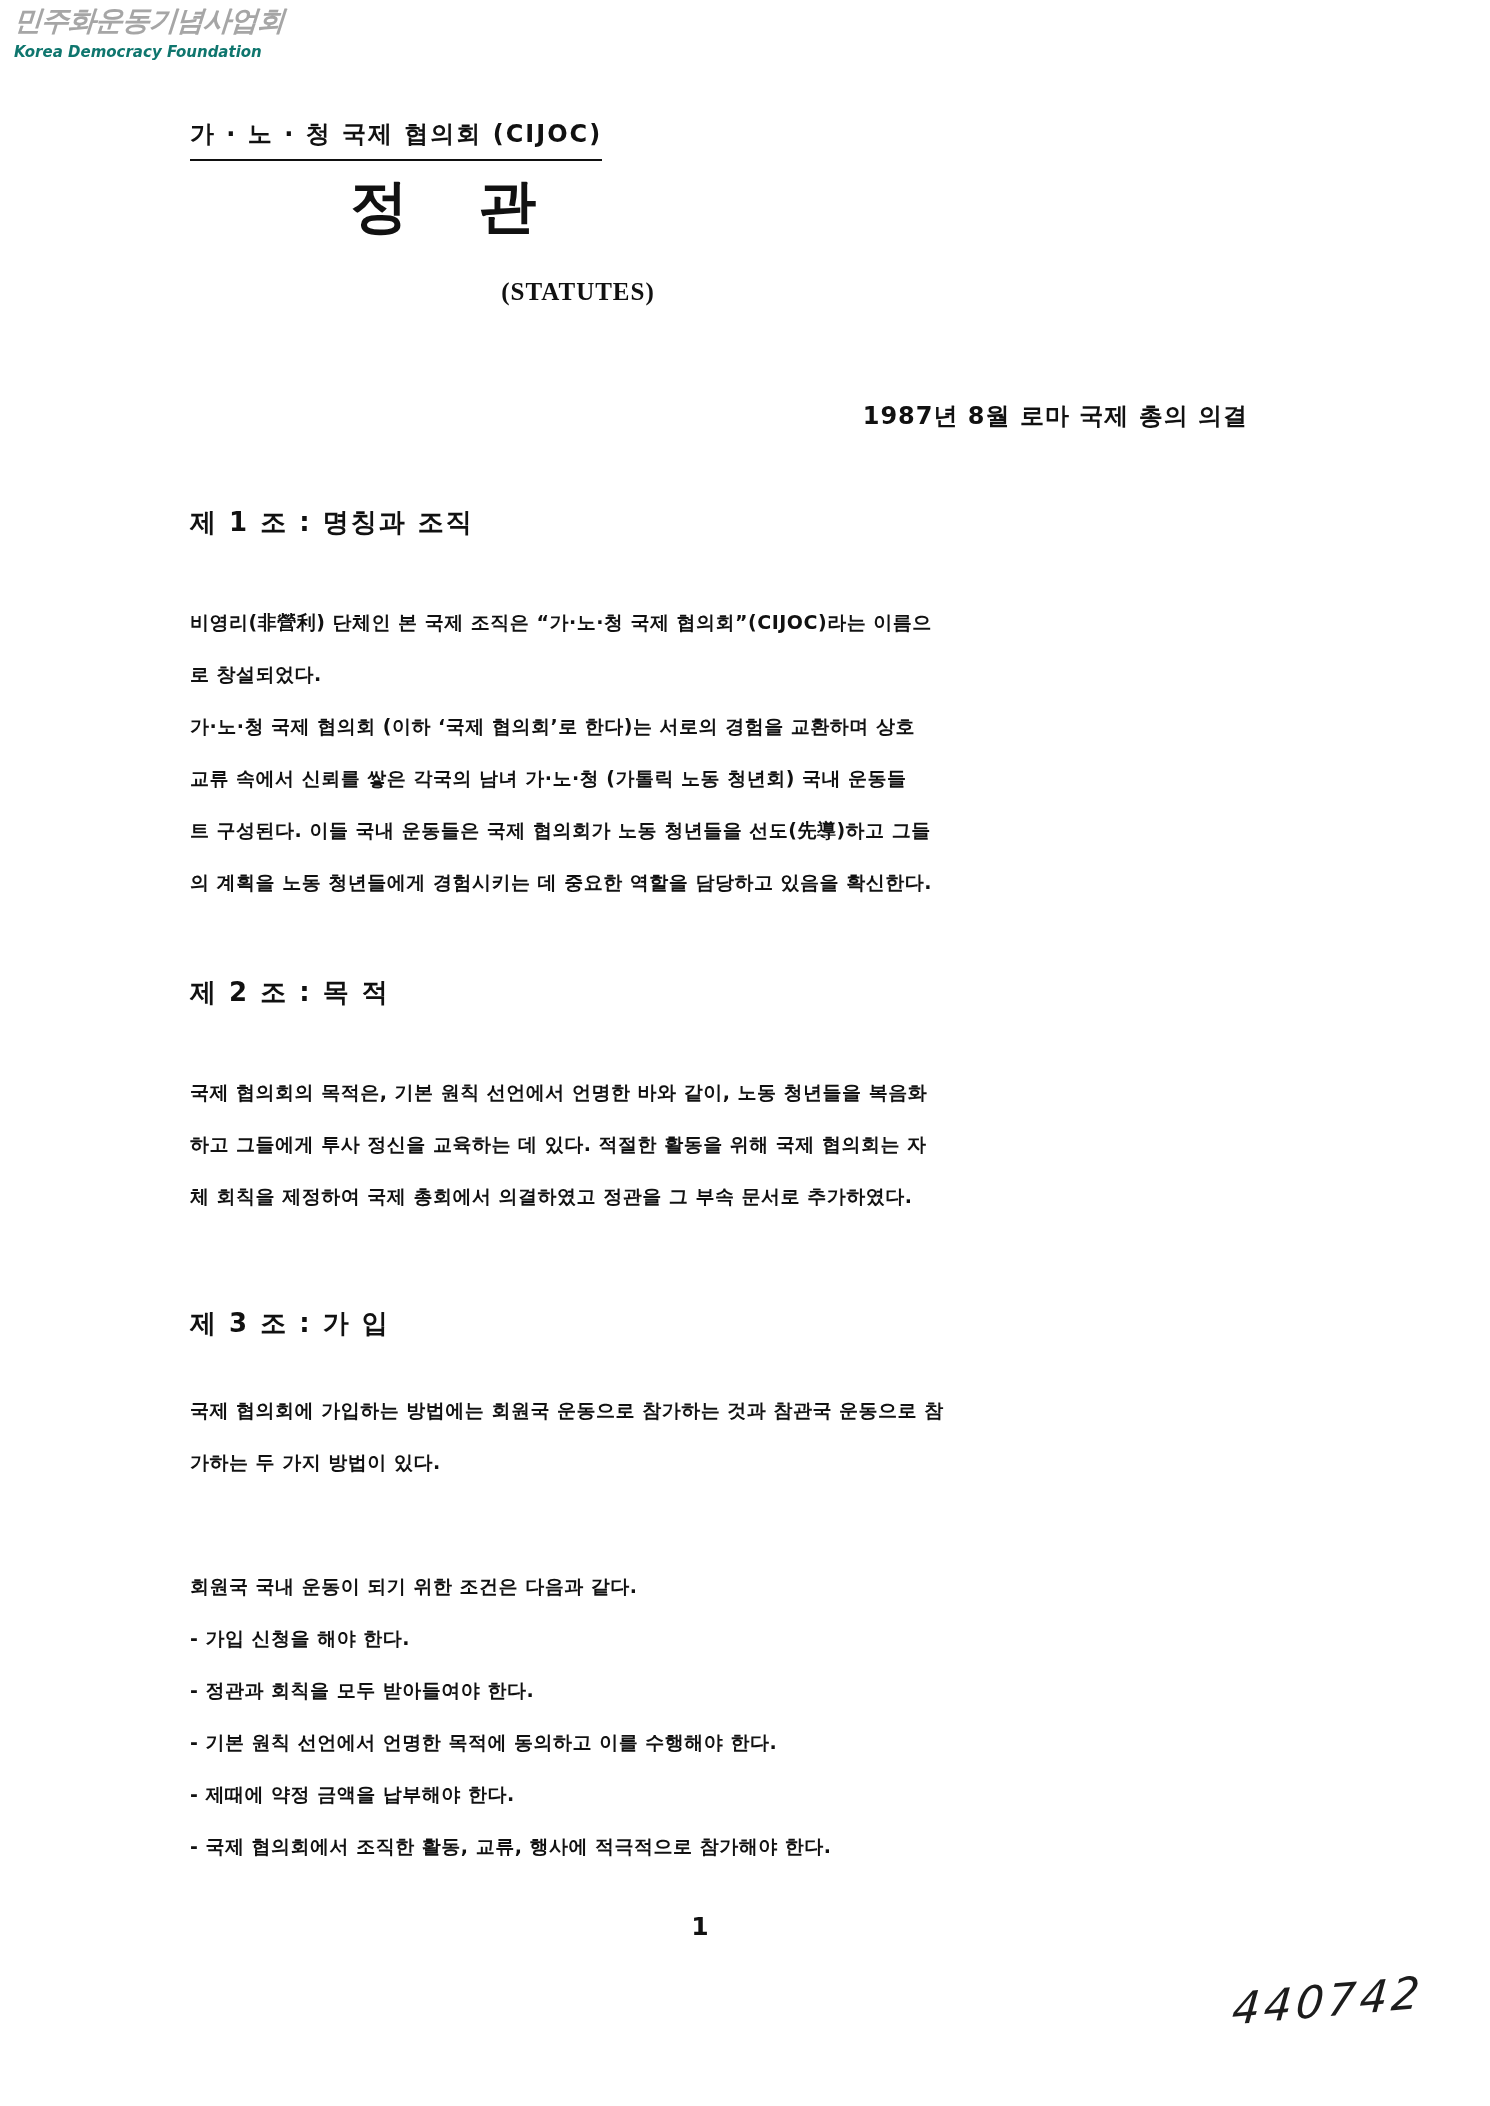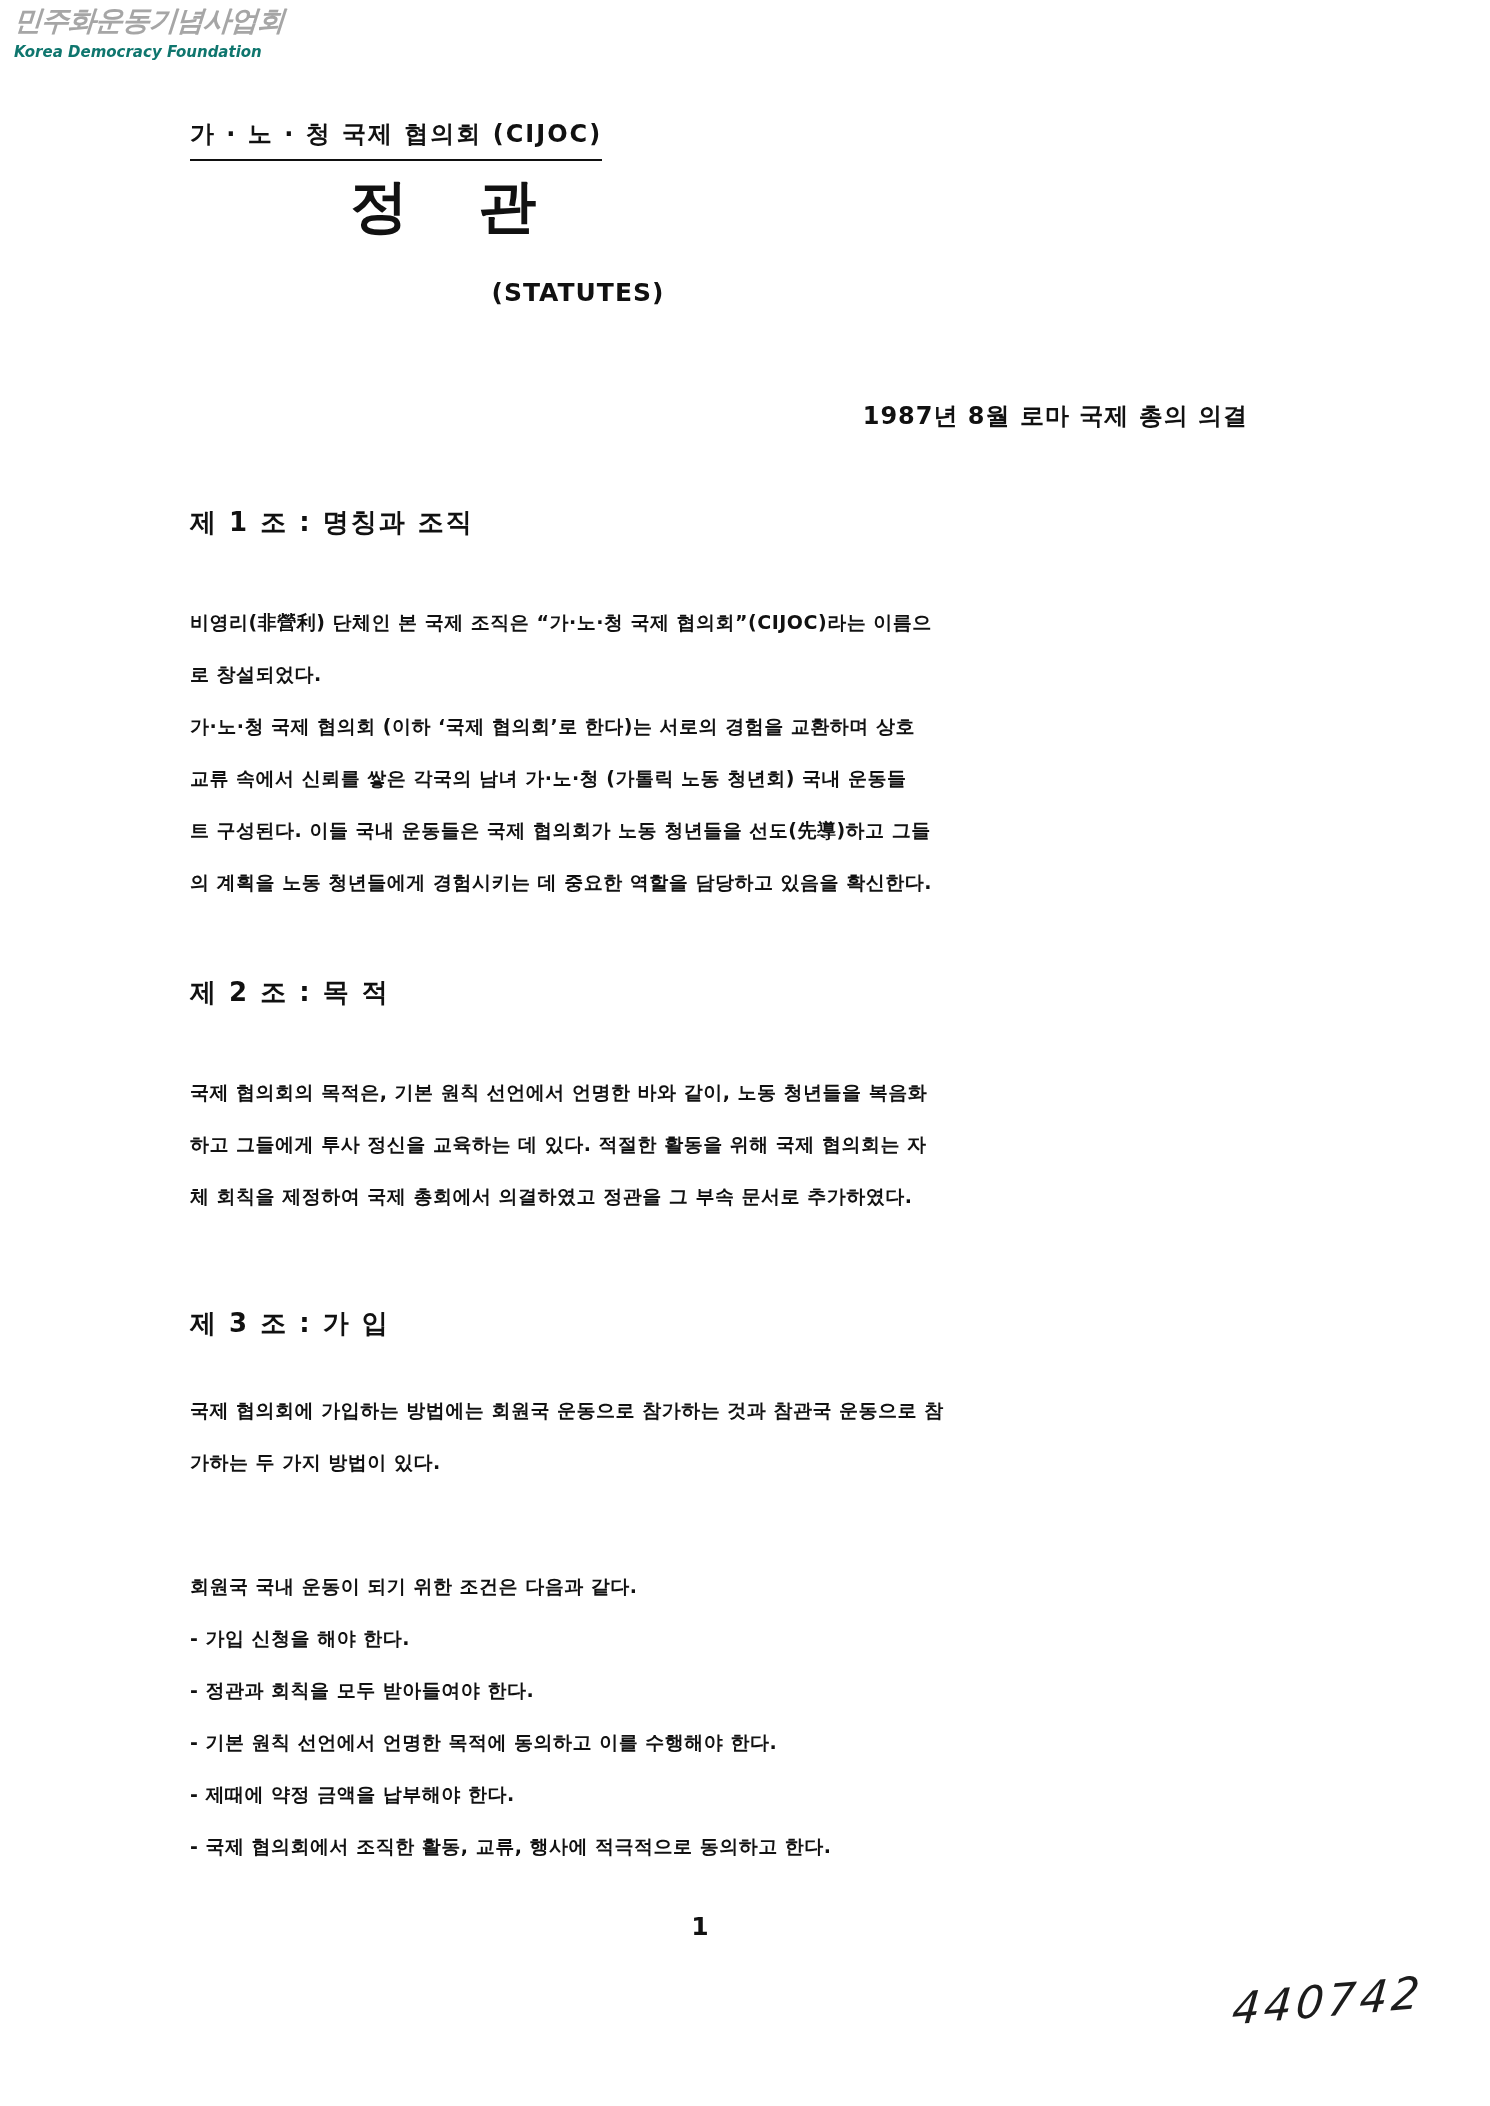--- a/index.html
+++ b/index.html
@@ -33,21 +33,21 @@
     white-space:nowrap;
   }
   .doc-title{
     position:absolute;left:350px;top:168px;width:480px;
     font-size:58px;font-weight:700;word-spacing:46px;letter-spacing:2px;
     white-space:nowrap;
   }
   .doc-subtitle{
     position:absolute;left:338px;top:278px;width:480px;
     text-align:center;
-    font-size:25px;font-weight:700;letter-spacing:1px;
+    font-size:25px;font-weight:700;letter-spacing:1px;font-family:Liberation Serif, serif;
   }
   .resolution{
     position:absolute;right:242px;top:400px;
     font-size:24px;font-weight:600;letter-spacing:1px;
     white-space:nowrap;
   }
 
   
   .sec-heading{
     position:absolute;left:190px;
@@ -120,19 +120,19 @@
     <div>국제 협의회에 가입하는 방법에는 회원국 운동으로 참가하는 것과 참관국 운동으로 참</div>
     <div>가하는 두 가지 방법이 있다.</div>
   </div>
 
   <div class="para" id="cond-intro">회원국 국내 운동이 되기 위한 조건은 다음과 같다.</div>
   <div class="para" id="cond-list">
     <div>- 가입 신청을 해야 한다.</div>
     <div>- 정관과 회칙을 모두 받아들여야 한다.</div>
     <div>- 기본 원칙 선언에서 언명한 목적에 동의하고 이를 수행해야 한다.</div>
     <div>- 제때에 약정 금액을 납부해야 한다.</div>
-    <div>- 국제 협의회에서 조직한 활동, 교류, 행사에 적극적으로 동의하고 한다.</div>
+    <div>- 국제 협의회에서 조직한 활동, 교류, 행사에 적극적으로 참가해야 한다.</div>
   </div>
 
   <div class="page-number">1</div>
   <div class="stamp">440742</div>
 
 </div>
 
 </body></html>

